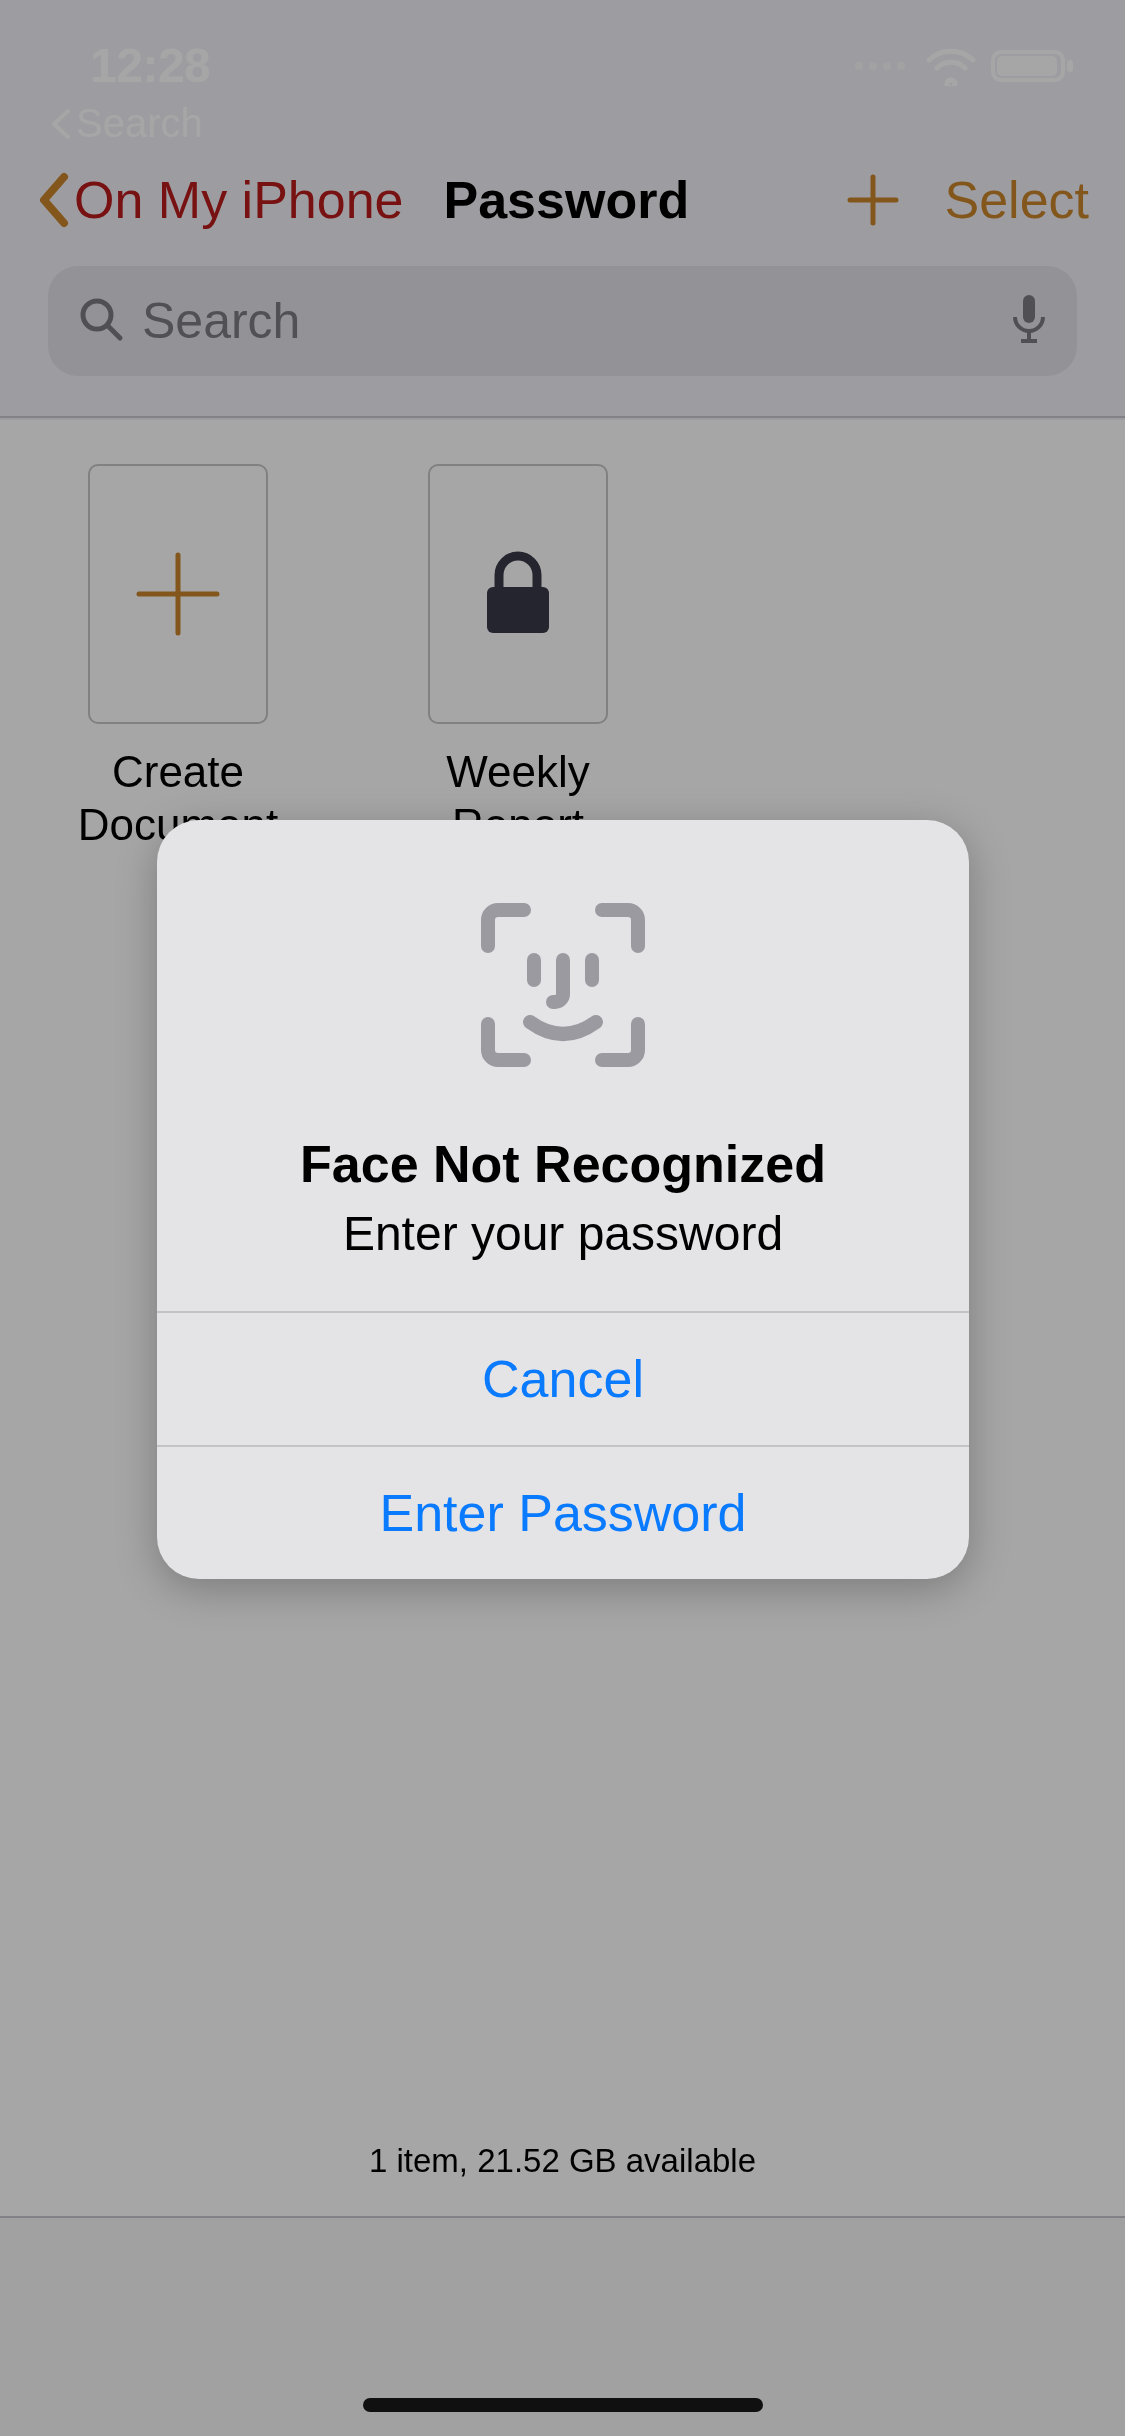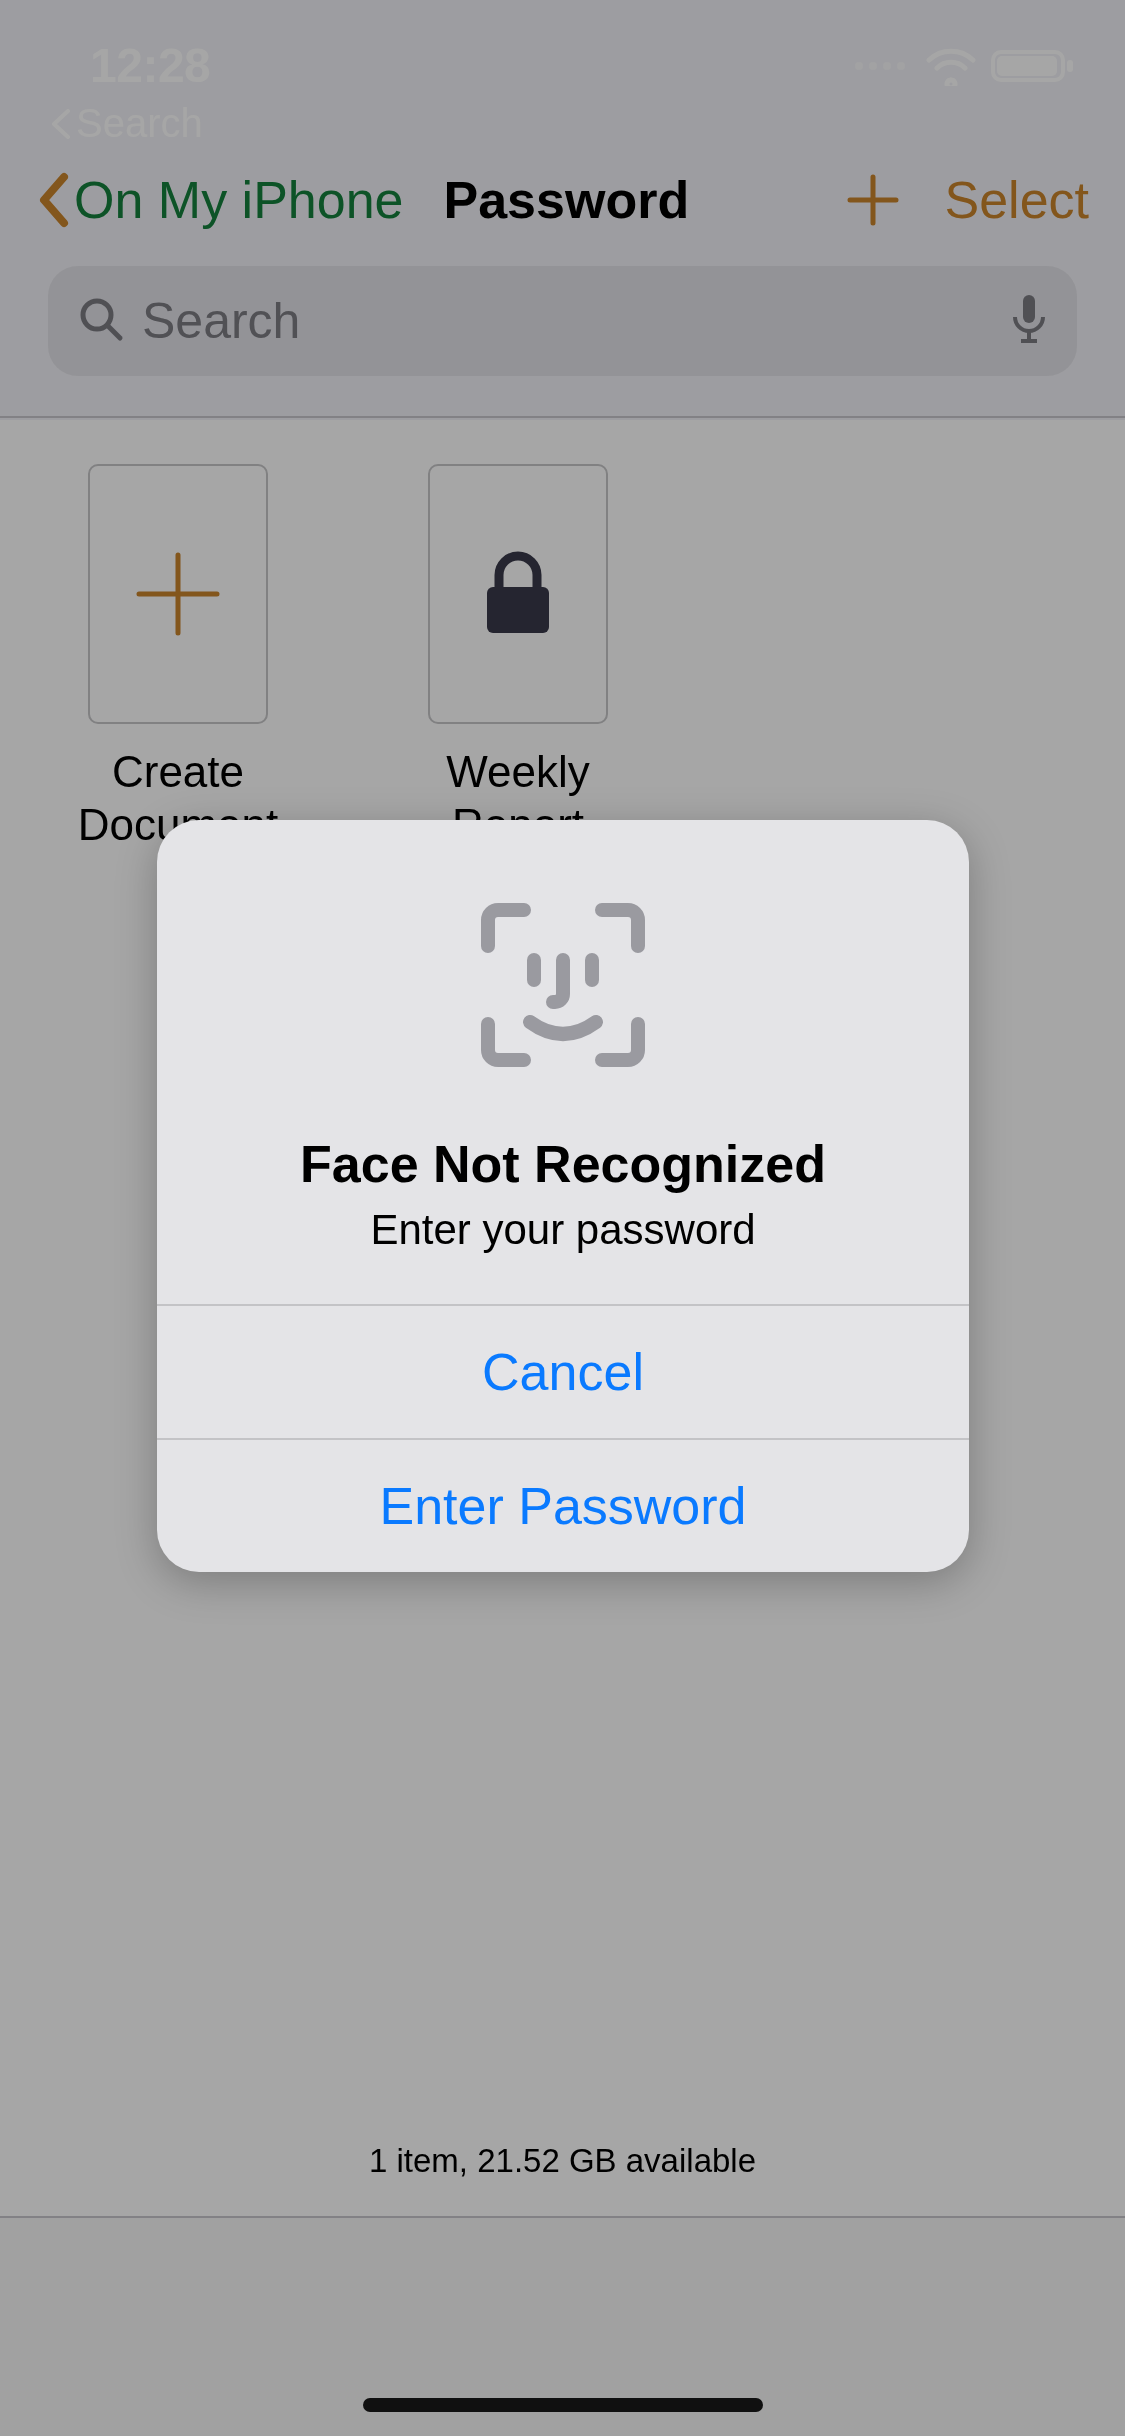--- a/index.html
+++ b/index.html
@@ -34,21 +34,21 @@
     .wifi-icon svg, .battery-icon svg { display:block; }
     
     .nav-bar {
       position: absolute; top: 150px; left: 0; right: 0;
       height: 100px;
       display: flex; align-items: center;
       padding: 0 36px;
       z-index: 10;
     }
     .nav-back { display:flex; align-items:center; gap:4px; color:#c9842c;}
-    .nav-back-label { font-size: 52px; font-weight: 400; color:#15803d; }
+    .nav-back-label { font-size: 52px; font-weight: 400; color:#b91c1c; }
     .nav-title { font-size: 52px; font-weight: 600; color: #000; margin-left: 40px; }
     .nav-spacer { flex: 1; }
     .nav-add { color:#c9842c; font-size:64px; font-weight:300; margin-right: 44px; line-height:0.6;}
     .nav-select { font-size: 52px; font-weight: 400; color:#c9842c; }
     
     .search-wrap {
       position:absolute; top:266px; left:48px; right:48px; height:110px;
       background: rgba(118,118,128,0.12);
       border-radius: 30px;
       display:flex; align-items:center;
@@ -104,21 +104,21 @@
       width:812px; left:157px; top:812px;
       background:#e4e4e7;
       border-radius:42px;
       overflow:hidden;
       box-shadow: 0 10px 40px rgba(0,0,0,0.25);
       margin-top: 8px;
     }
     .alert-body{ padding: 70px 40px 50px 40px; display:flex; flex-direction:column; align-items:center;}
     .faceid-icon{ margin-bottom:50px;}
     .alert-title{ font-size:52px; font-weight:600; color:#000; text-align:center;}
-    .alert-msg{ font-size:42px; color:#000; text-align:center; margin-top:12px;}
+    .alert-msg{ font-size:48px; color:#000; text-align:center; margin-top:12px;}
     .alert-btn{
       height:134px; display:flex; align-items:center; justify-content:center;
       border-top:2px solid #c3c3c6; font-size:52px; color:#0a7aff;
       background:transparent; width:100%; border-left:none;border-right:none;border-bottom:none;
       font-family:inherit; cursor:pointer;
     }
     .alert-btn:last-child{ border-bottom:none;}
   </style>
 </head>
 <body>

